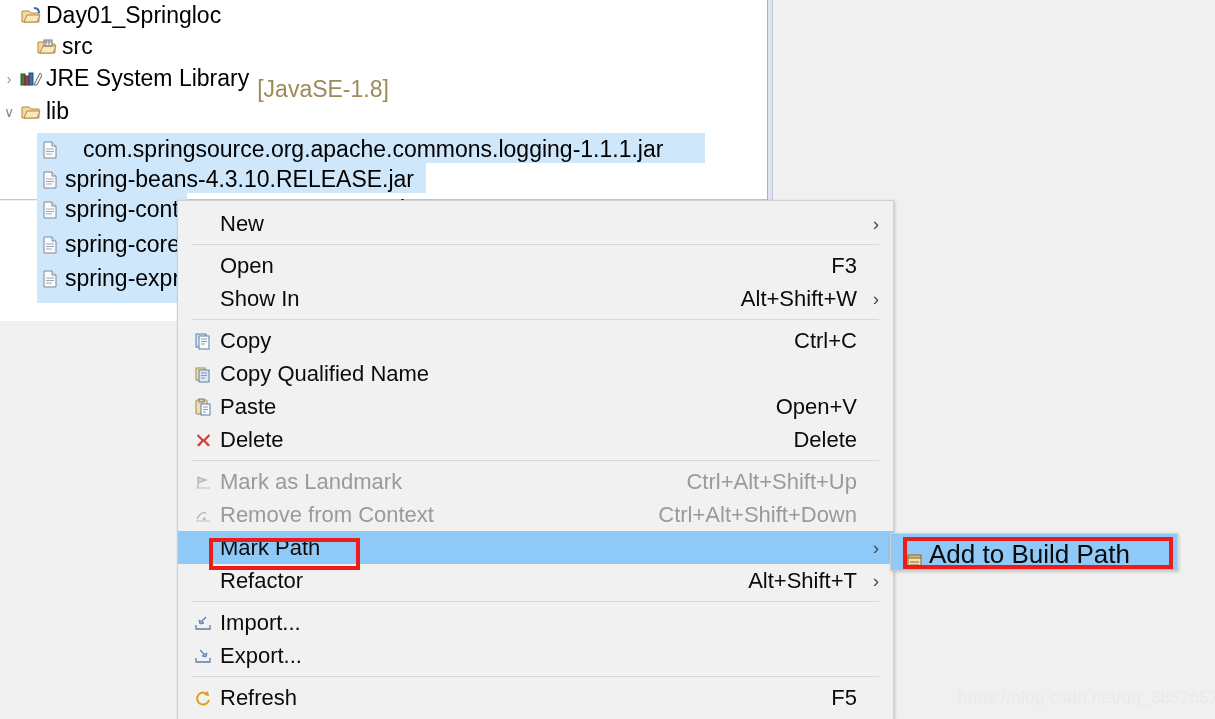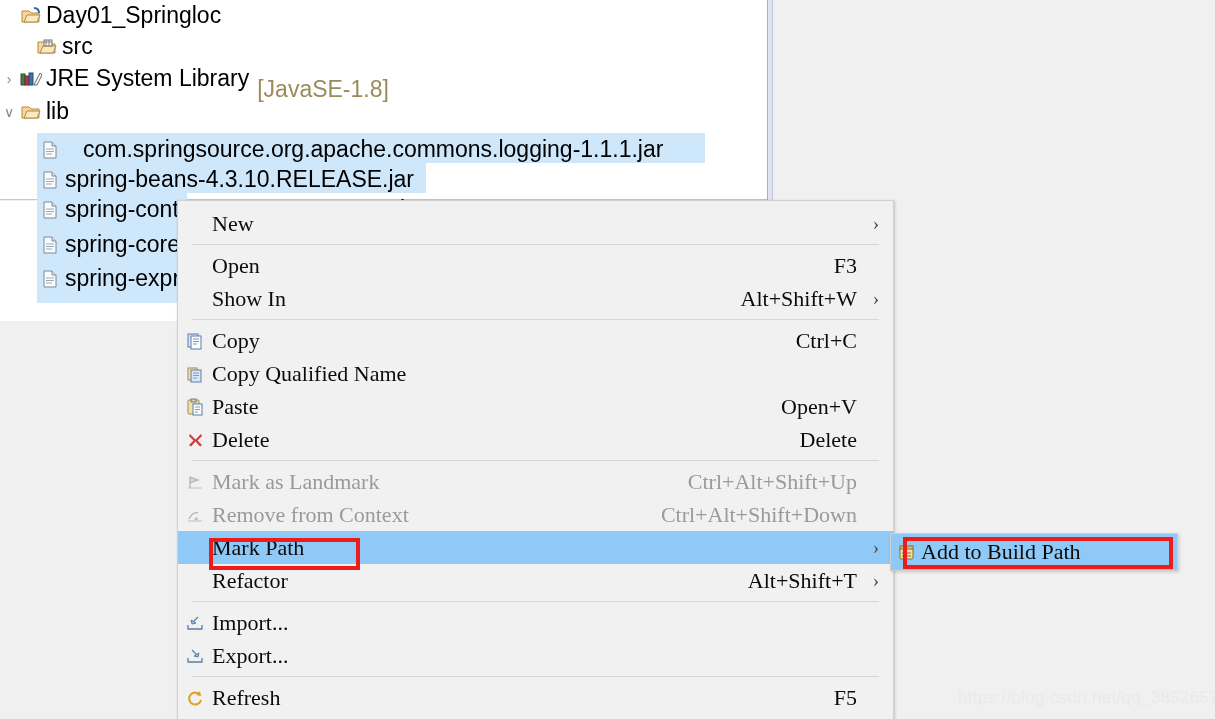--- a/index.html
+++ b/index.html
@@ -41,22 +41,22 @@
   .dim { color: #9b8a5a; }
 
   
   #context-menu {
     position: absolute; left: 177px; top: 200px; width: 717px; height: 519px;
     background: #f1f1f1; border: 1px solid #cfcfcf; border-bottom: none;
     box-shadow: 1px 1px 3px rgba(0,0,0,0.18);
   }
   .mi {
     position: relative; display: flex; align-items: center;
-    height: 33px; padding: 0 14px 0 0; font-size: 22px; color: #0b0b0b;
-    font-family: Liberation Serif, serif;
+    height: 33px; padding: 0 14px 0 8px; font-size: 22px; color: #0b0b0b;
+    font-family: Liberation Sans, sans-serif;
   }
   .mi .micon { width: 34px; flex: 0 0 34px; display: inline-flex;
     align-items: center; justify-content: center; }
   .mi .mlabel { flex: 1 1 auto; white-space: nowrap; }
   .mi .maccel { margin-left: auto; padding-left: 24px; white-space: nowrap; font-size: 22px; text-align: right; }
   .mi .marrow { width: 22px; flex: 0 0 22px; text-align: right;
     font-size: 19px; color: #4a4a4a; }
   .mi.disabled, .mi.disabled .maccel { color: #9a9a9a; }
   .mi.highlight { background: #8fc9f7; }
   .msep { height: 1px; background: #d8d8d8; margin: 4px 14px 4px 46px; }
@@ -64,21 +64,21 @@
 
   
   .redbox { position: absolute; border: 4px solid #ee1b1b; pointer-events: none; }
 
   
   #submenu {
     position: absolute; left: 890px; top: 533px; width: 288px; height: 38px;
     background: #f6f6f6; border: 1px solid #cfcfcf;
     box-shadow: 1px 1px 3px rgba(0,0,0,0.18);
   }
-  #submenu .mi { height: 32px; font-size: 22px; }
+  #submenu .mi { height: 32px; font-size: 26px; align-items: flex-end; }
   #submenu .mi.highlight { background: #8fc9f7; }
 
   
   #watermark {
     position: absolute; left: 958px; top: 688px;
     font-size: 17px; color: #e9e9e9; letter-spacing: .3px;
     font-family: "Liberation Sans", sans-serif; white-space: nowrap;
   }
 
   svg { display: block; }

